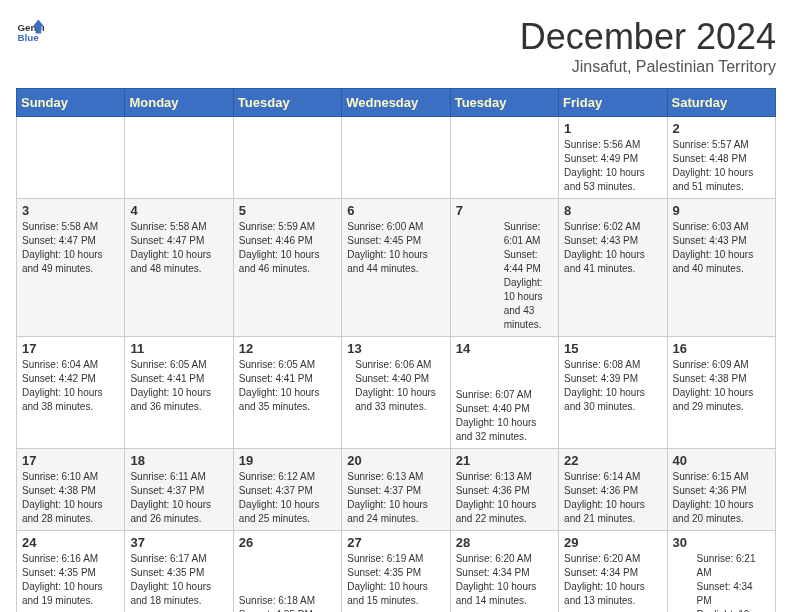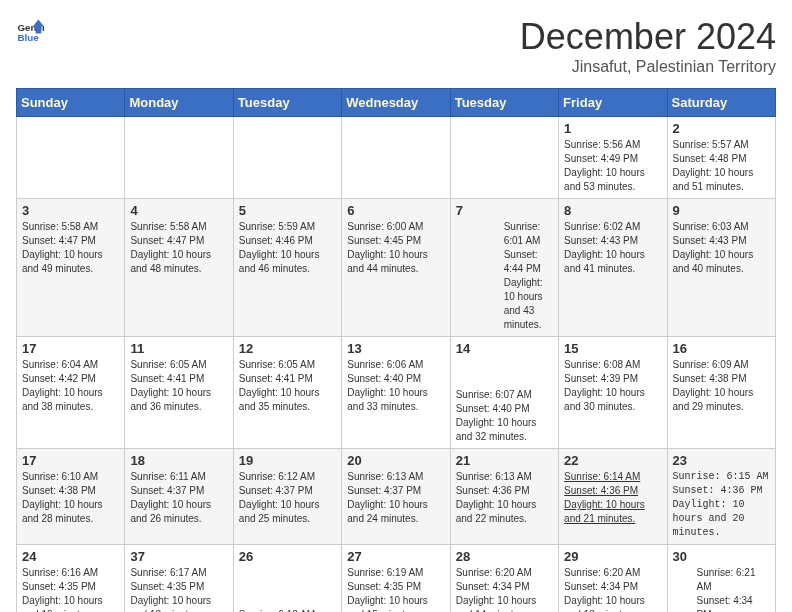--- a/index.html
+++ b/index.html
@@ -186,21 +186,21 @@
 Daylight: 10 hours and 36 minutes.</div>
         </td>
         <td>
           <span class="day-number">12</span>
           <div class="day-info" style="white-space: pre-line;">Sunrise: 6:05 AM
 Sunset: 4:41 PM
 Daylight: 10 hours and 35 minutes.</div>
         </td>
         <td>
           <span class="day-number">13</span>
-          <div class="day-info" style="white-space: pre-line;">Sunrise: 6:06 AM
+          <div class="day-info" style="white-space: pre-line; margin-left: 8px;">Sunrise: 6:06 AM
 Sunset: 4:40 PM
 Daylight: 10 hours and 33 minutes.</div>
         </td>
         <td>
           <span class="day-number">14</span>
           <div class="day-info" style="white-space: pre-line; margin-top: 32px;">Sunrise: 6:07 AM
 Sunset: 4:40 PM
 Daylight: 10 hours and 32 minutes.</div>
         </td>
         <td>
@@ -242,27 +242,27 @@
 Daylight: 10 hours and 24 minutes.</div>
         </td>
         <td>
           <span class="day-number">21</span>
           <div class="day-info" style="white-space: pre-line;">Sunrise: 6:13 AM
 Sunset: 4:36 PM
 Daylight: 10 hours and 22 minutes.</div>
         </td>
         <td>
           <span class="day-number">22</span>
-          <div class="day-info" style="white-space: pre-line; text-decoration: underline;">Sunrise: 6:14 AM
+          <div class="day-info" style="white-space: pre-line;">Sunrise: 6:14 AM
 Sunset: 4:36 PM
 Daylight: 10 hours and 21 minutes.</div>
         </td>
         <td>
-          <span class="day-number">23</span>
-          <div class="day-info" style="white-space: pre-line; font-family: Liberation Mono, monospace;">Sunrise: 6:15 AM
+          <span class="day-number">40</span>
+          <div class="day-info" style="white-space: pre-line;">Sunrise: 6:15 AM
 Sunset: 4:36 PM
 Daylight: 10 hours and 20 minutes.</div>
         </td>
       </tr>
       <tr>
         <td>
           <span class="day-number">24</span>
           <div class="day-info" style="white-space: pre-line;">Sunrise: 6:16 AM
 Sunset: 4:35 PM
 Daylight: 10 hours and 19 minutes.</div>

